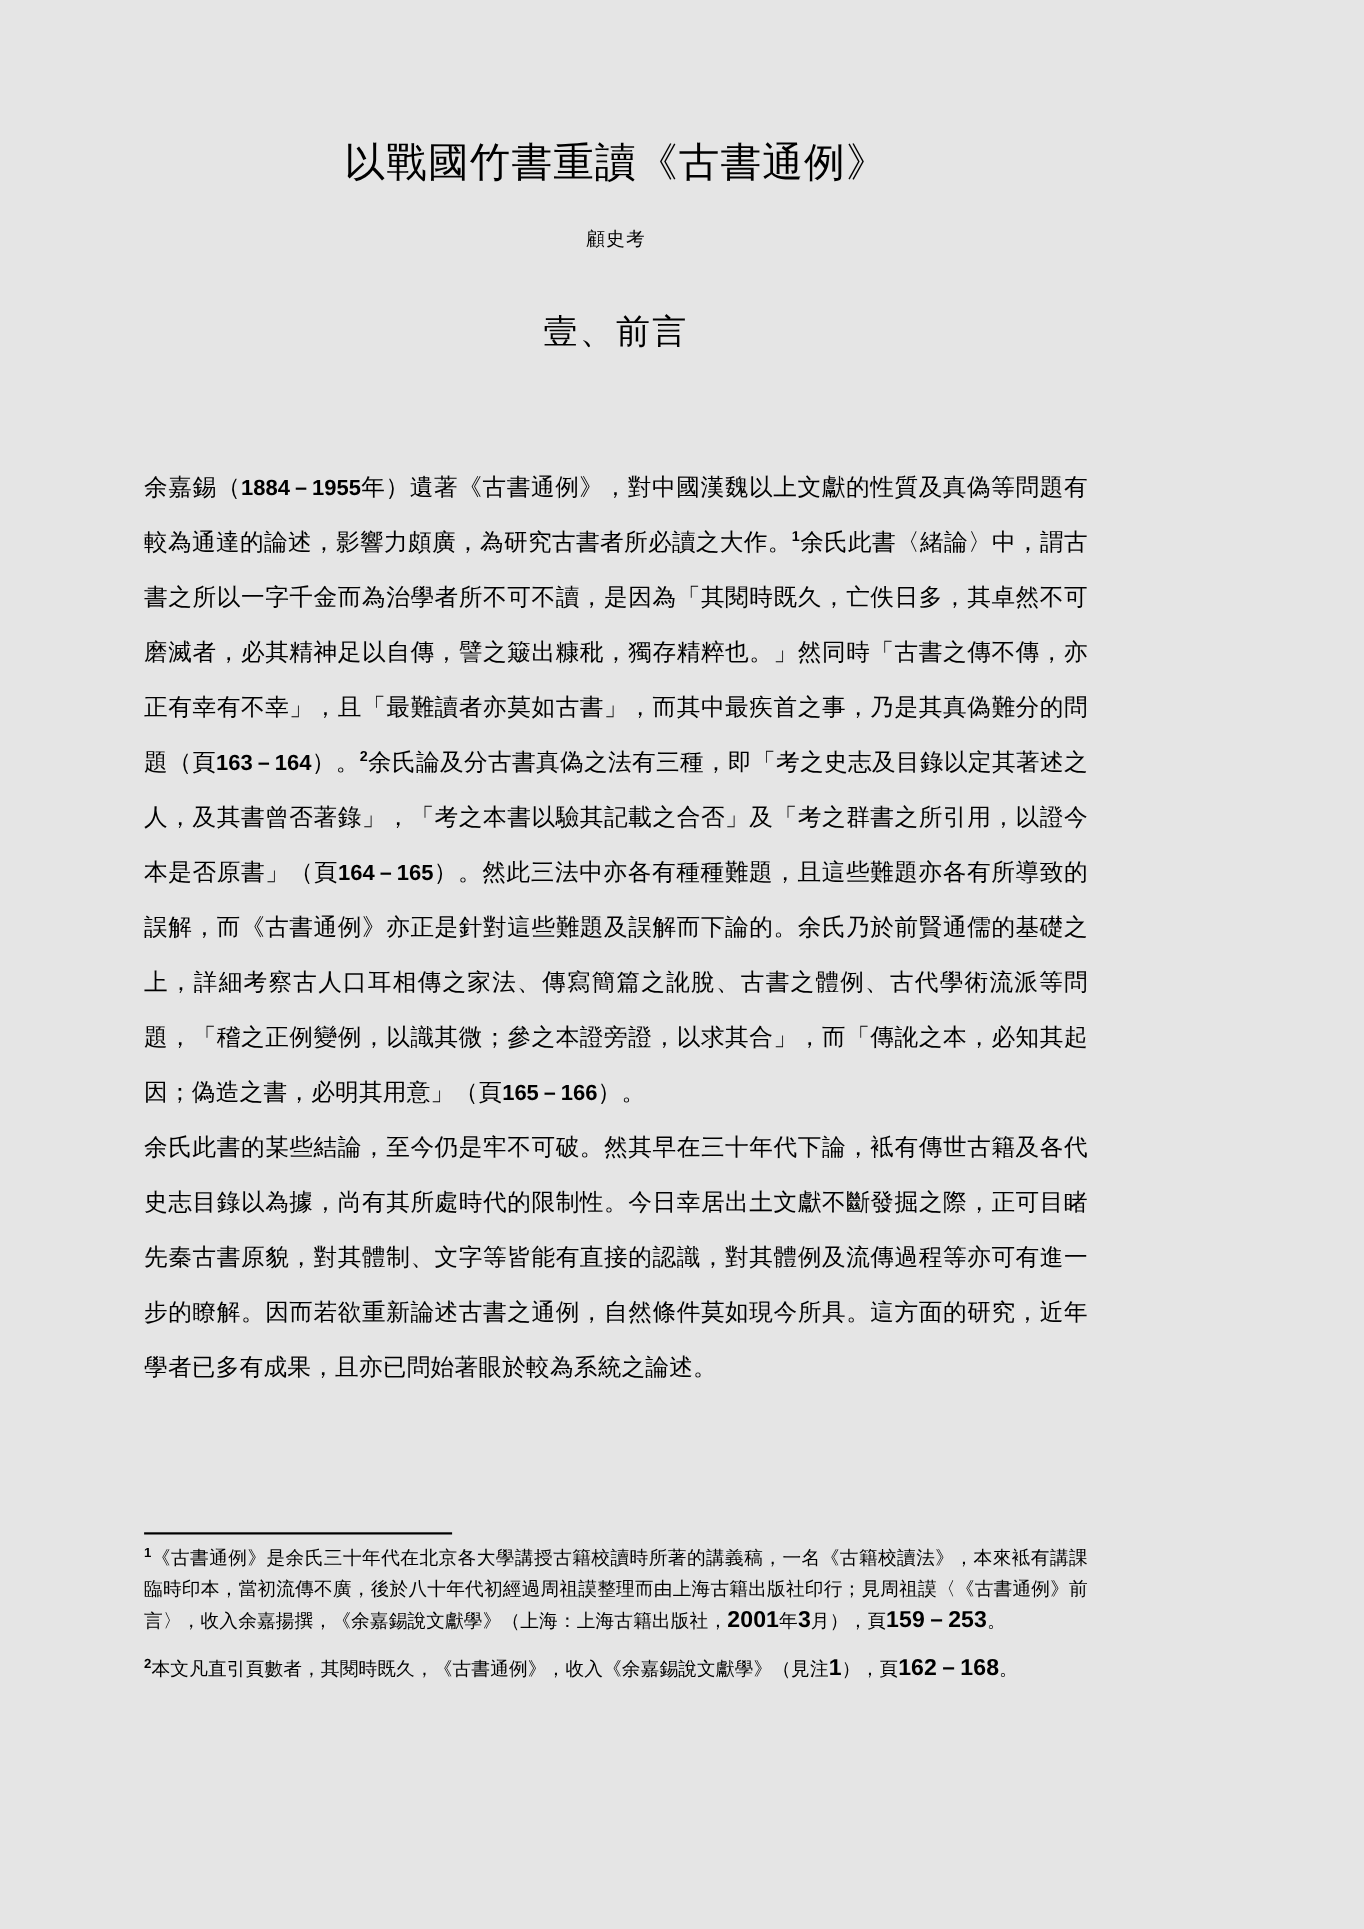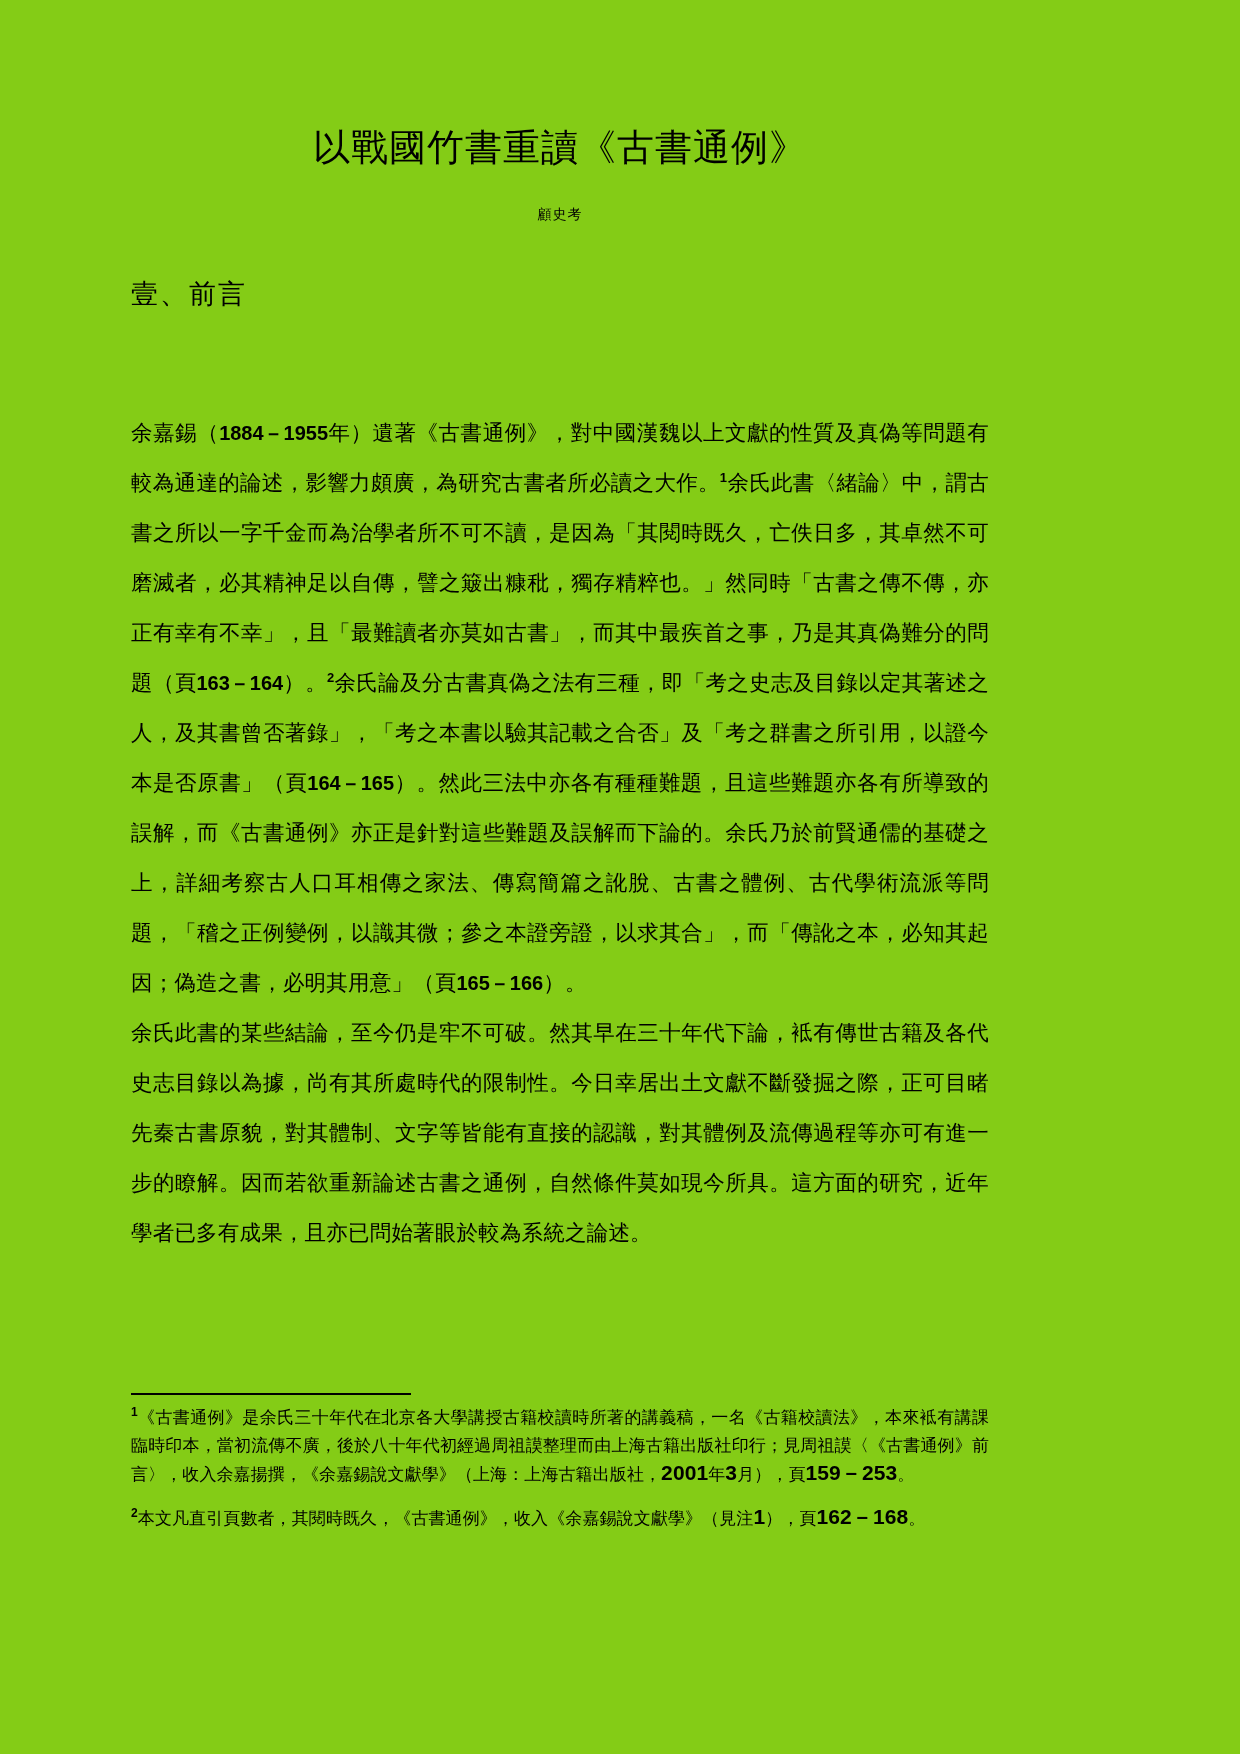--- a/index.html
+++ b/index.html
@@ -10,21 +10,21 @@
   }
   body {
     font-family: "DejaVu Serif", "Liberation Serif", serif;
     color: #000000;
   }
   .page {
     position: relative;
     width: 1240px;
     height: 1754px;
     margin: 0 auto;
-    background: #84cc16;
+    background: #e5e5e5;
     box-sizing: border-box;
     padding: 0;
     overflow: hidden;
     text-decoration: underline;
   }
   .content {
     position: absolute;
     left: 131px;
     top: 0;
     width: 858px;
@@ -35,28 +35,29 @@
     font-size: 37px;
     line-height: 1.1;
     text-align: center;
     font-weight: normal;
     letter-spacing: 1px;
     margin: 0;
     padding-top: 128px;
     font-family: "DejaVu Serif", "Liberation Serif", serif;
   }
   .doc-author {
-    font-size: 14px;
+    font-size: 17px;
     text-align: center;
     margin: 0;
     padding-top: 37px;
     letter-spacing: 1px;
   }
   .section-heading {
-    font-size: 27px;
+    font-size: 31px;
+    text-align: center;
     margin: 0;
     padding-top: 52px;
     font-weight: normal;
     letter-spacing: 2px;
   }
 
   
   .body-block {
     padding-top: 96px;
   }

